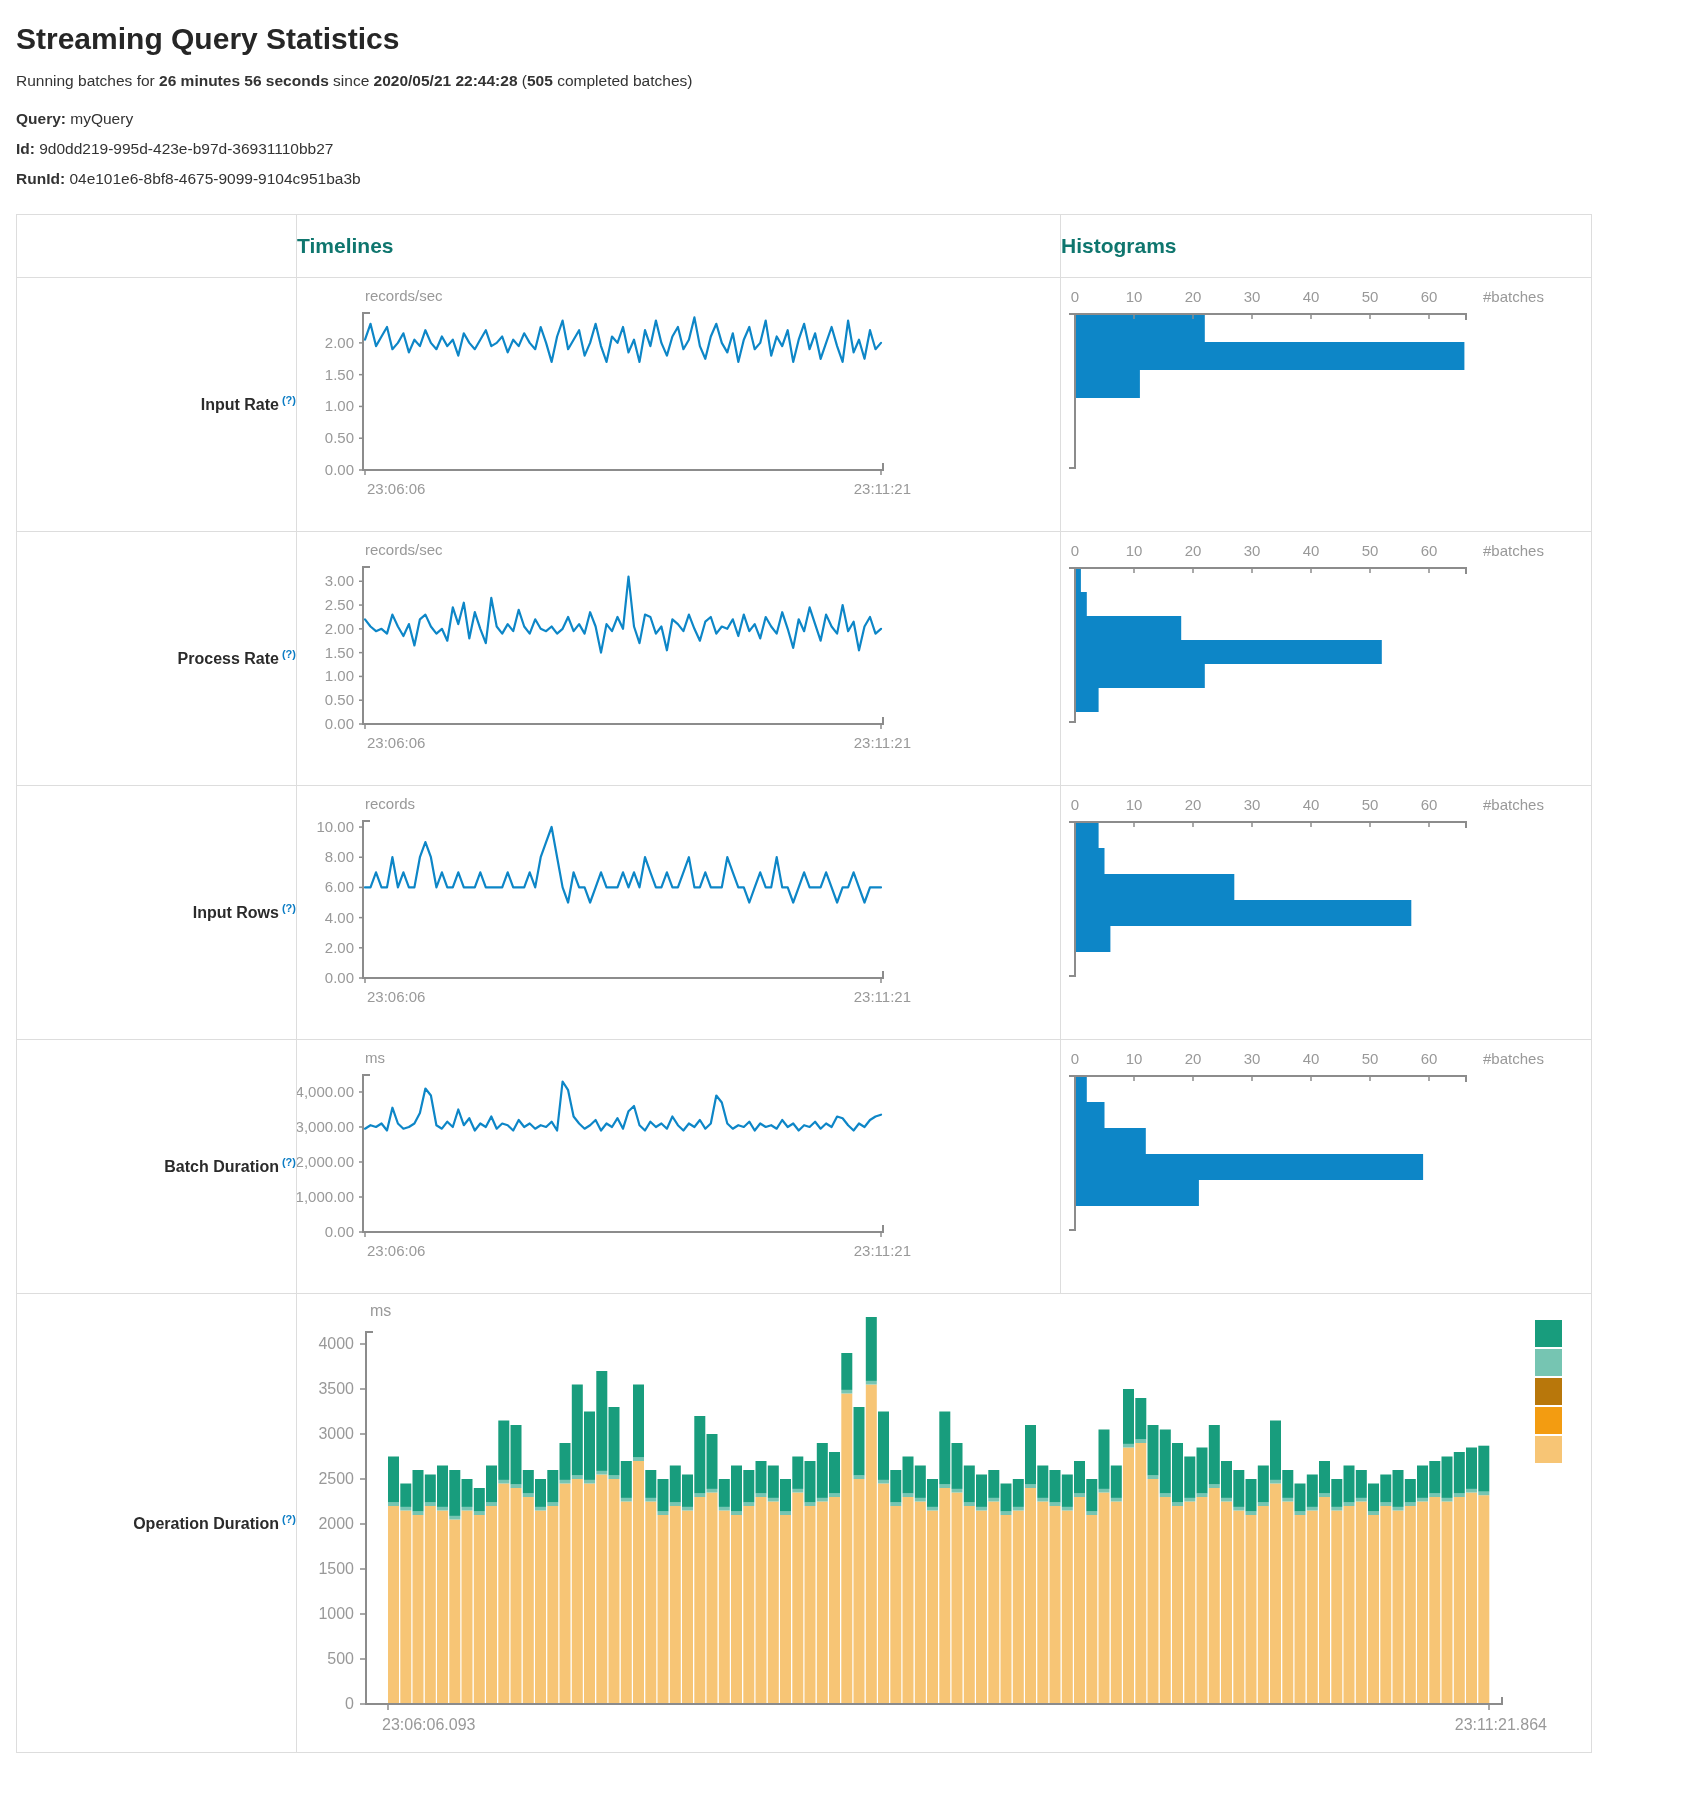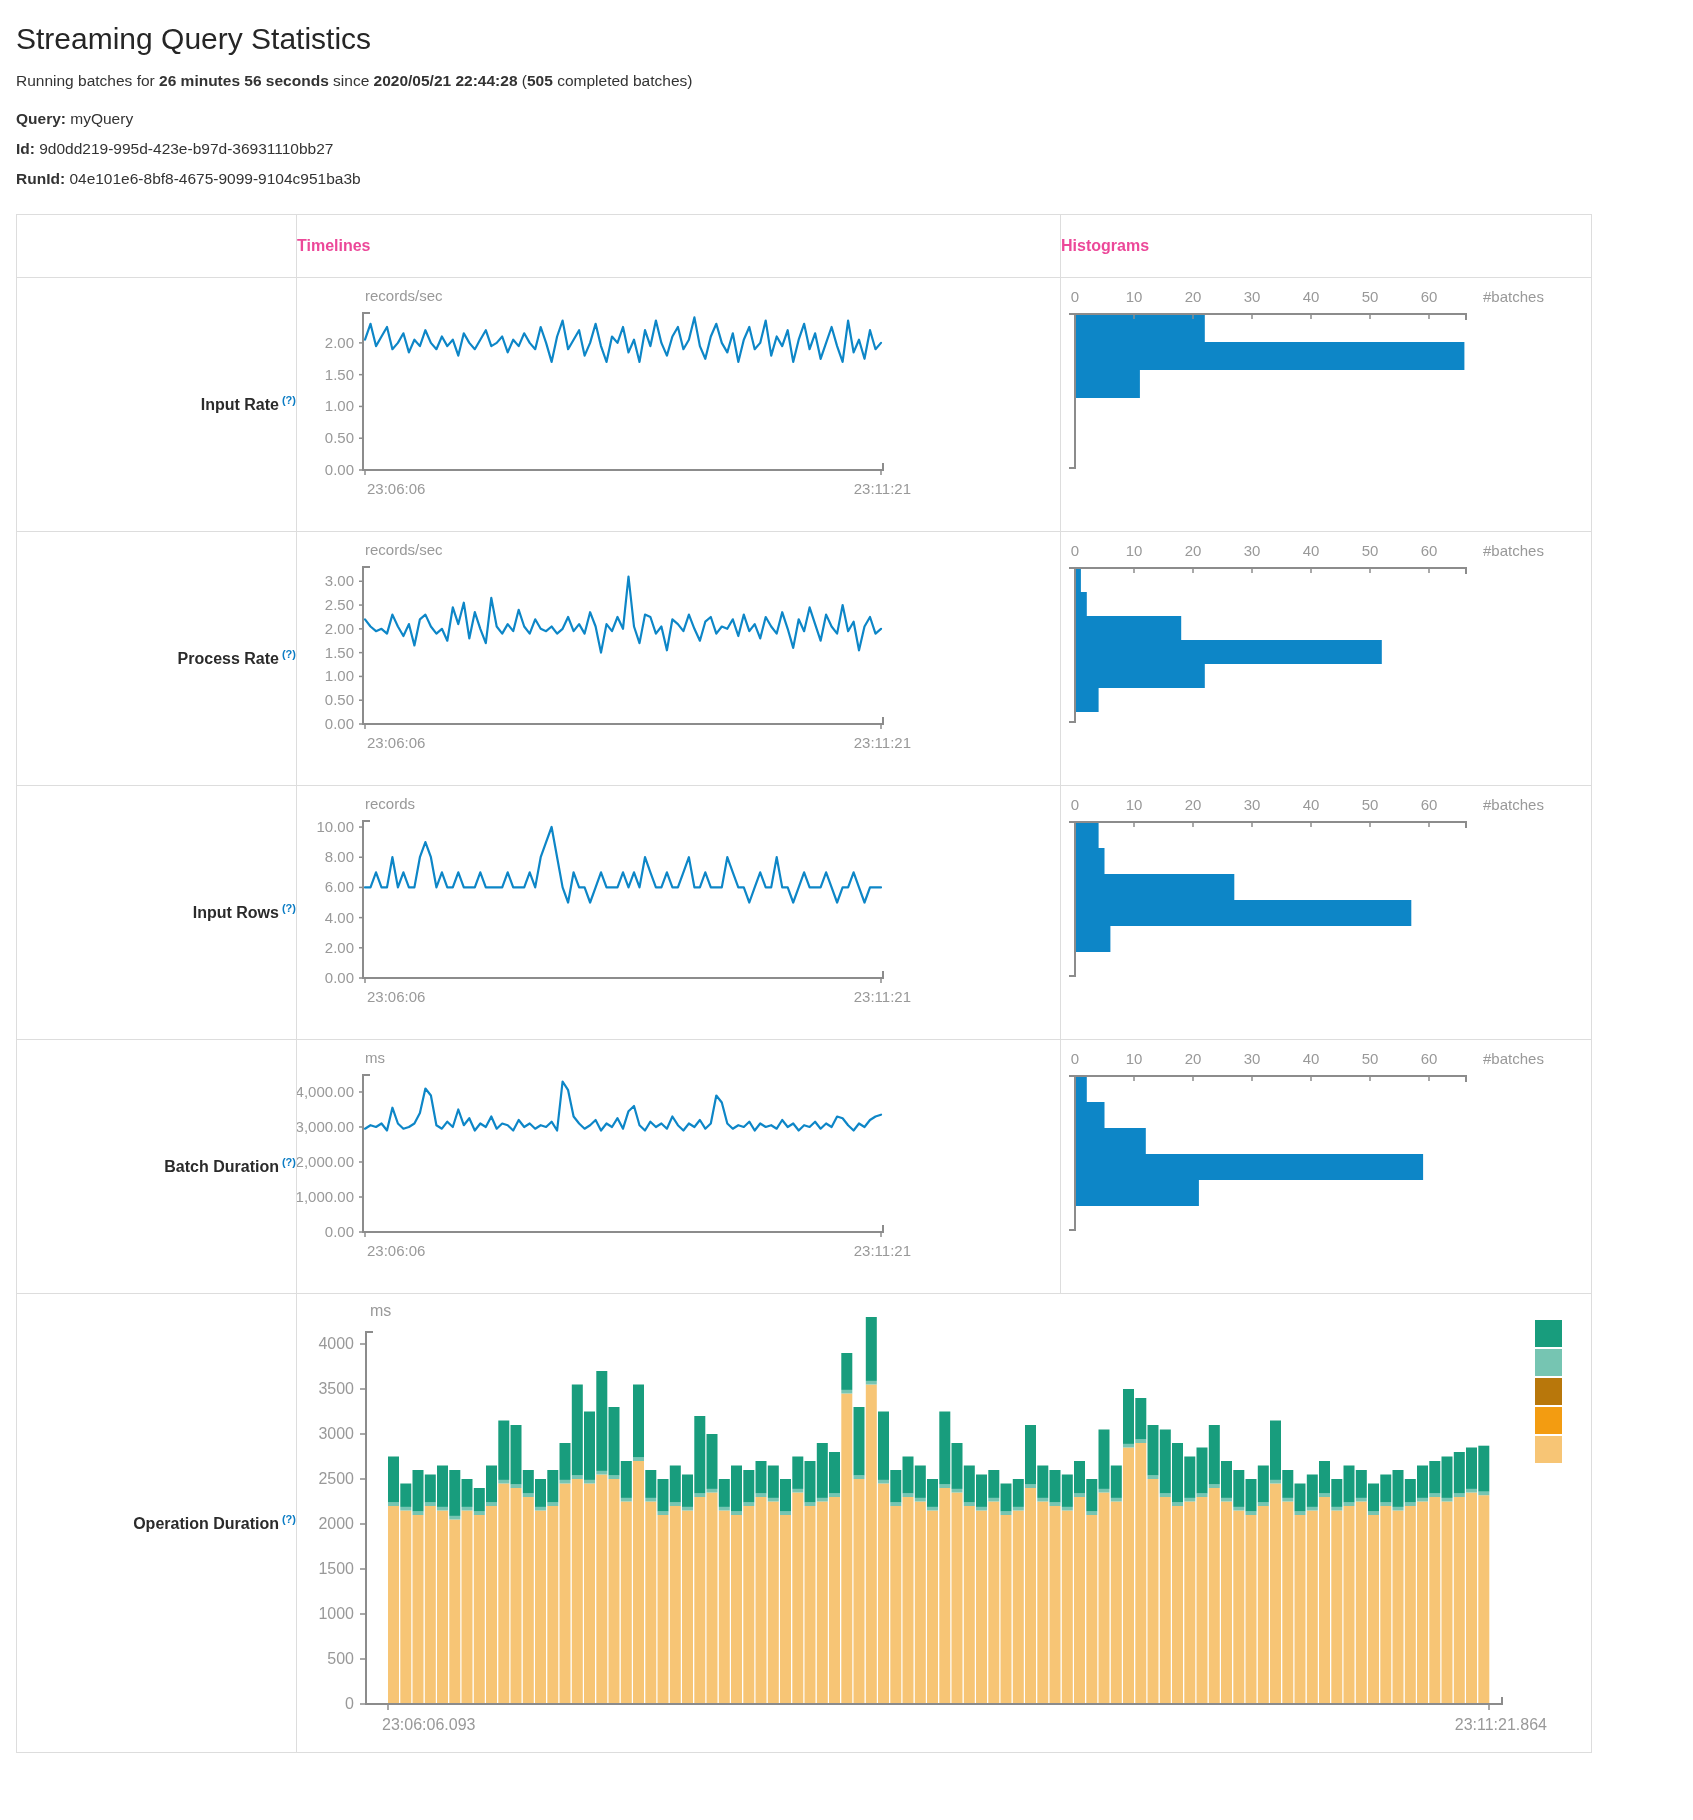--- a/index.html
+++ b/index.html
@@ -1,26 +1,26 @@
 <!DOCTYPE html>
 <html><head>
 <meta charset="utf-8">
 <style>
   html,body{margin:0;padding:0;background:#fff;color:#333;
     font-family:"Liberation Sans","DejaVu Sans",sans-serif;}
   .page{width:1693px;min-height:1820px;box-sizing:border-box;padding:14px 16px;}
-  h1{font-size:30px;margin:8px 0 16px;color:#262626;font-weight:normal;}
+  h1{font-size:30px;margin:8px 0 16px;color:#262626;font-weight:bold;}
   .subtitle{font-size:15.5px;margin:0 0 14px;color:#333;}
   .subtitle b{font-weight:bold;}
   .meta{font-size:15.5px;line-height:30px;margin-bottom:20px;}
   .meta b{font-weight:bold;}
   table.stats{border-collapse:collapse;table-layout:fixed;width:1575px;background:#fff;}
   table.stats th,table.stats td{border:1px solid #ddd;padding:0;}
   thead th{height:62px;text-align:left;vertical-align:middle;
-    font-size:16px;font-weight:bold;color:#ec4899;padding-left:14px;}
+    font-size:21px;font-weight:bold;color:#0f766e;padding-left:14px;}
   th.rowlabel{width:279px;text-align:right;padding-left:14px;font-size:16px;
     font-weight:bold;color:#2b2b2b;vertical-align:middle;background:#fff;}
   col.c-label{width:280px;} col.c-time{width:764px;} col.c-hist{width:531px;}
   sup.help{color:#0b7cc4;font-size:11px;font-weight:bold;margin-left:3px;cursor:pointer;}
   td.chartcell{vertical-align:top;}
   svg{display:block;}
   .axis-text{fill:#999;font-size:15px;}
   .axis-text-lg{fill:#999;font-size:16px;}
 </style>
 </head>

